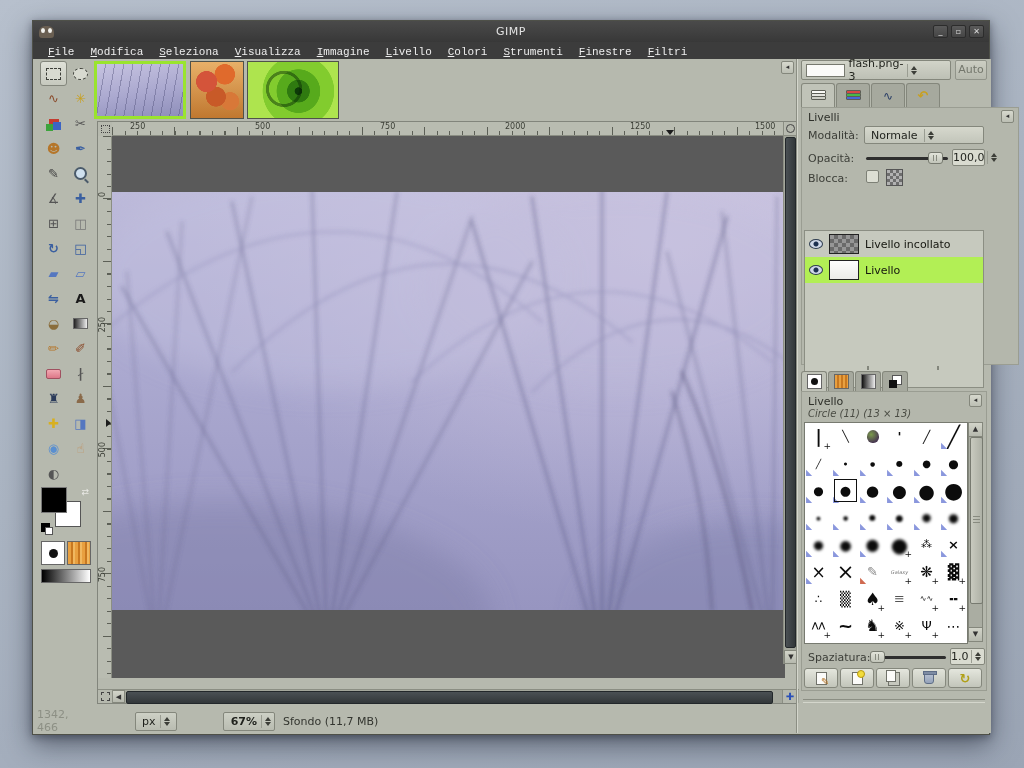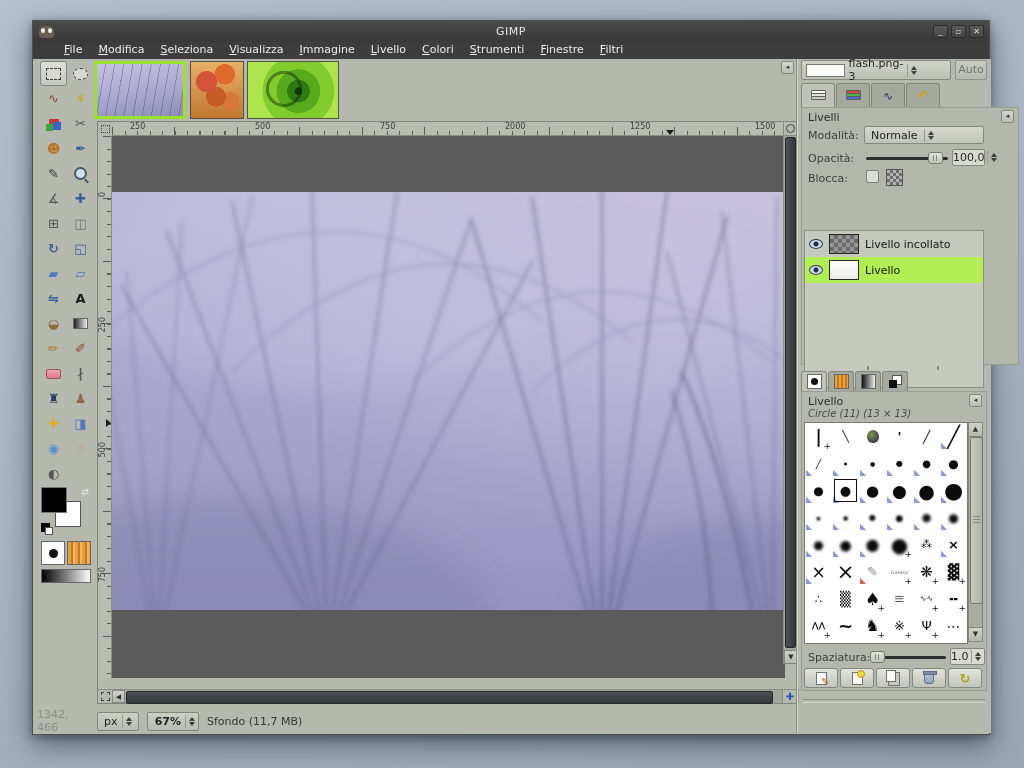--- a/index.html
+++ b/index.html
@@ -15,21 +15,21 @@
     background:linear-gradient(#4a4a4a,#383838);display:flex;align-items:center;}
   #title-text{position:absolute;left:0;right:0;text-align:center;color:#e4e4e4;
     font-weight:normal;font-size:11px;letter-spacing:.5px;}
   .wilber{width:15px;height:12px;margin-left:6px;background:#6a5f52;border-radius:6px 6px 3px 3px;position:relative;z-index:2;}
   .wilber::before,.wilber::after{content:'';position:absolute;top:2px;width:4px;height:5px;border-radius:50%;background:#f2f2ee;}
   .wilber::before{left:2px}.wilber::after{right:2px}
   #win-controls{position:absolute;right:5px;top:4px;display:flex;gap:3px;z-index:2;}
   .wbtn{width:15px;height:13px;background:linear-gradient(#5a5a5a,#454545);border:1px solid #2c2c2c;
     border-radius:2px;color:#ddd;font-size:8px;line-height:11px;text-align:center;box-sizing:border-box;}
   #menubar{position:absolute;left:0;top:21px;width:100%;height:17px;background:#3c3c3c;
-    display:flex;align-items:flex-start;padding-left:24px;box-sizing:border-box;gap:2px;}
+    display:flex;align-items:flex-end;padding-left:8px;box-sizing:border-box;gap:2px;font-family:Liberation Mono, monospace;}
   .mitem{color:#ededed;font-size:11px;padding:1px 7px;}
   .mitem u{text-decoration:underline;text-underline-offset:1px;}
   
   #winbody{position:absolute;left:0;top:38px;width:958px;height:674px;background:#b6b9ae;}
   
   #toolgrid{position:absolute;left:7px;top:2px;width:54px;display:grid;grid-template-columns:27px 27px;grid-auto-rows:25px;}
   .tool{display:flex;align-items:center;justify-content:center;border-radius:3px;}
   .tool.active{background:linear-gradient(#dfe1d8,#c6c9be);border:1px solid #83867c;box-sizing:border-box;}
   .t-rect{width:13px;height:10px;border:1px dashed #3c3e38;background:#d8dad0;}
   .t-ell{width:13px;height:10px;border:1px dashed #3c3e38;border-radius:50%;background:#d8dad0;}
@@ -99,21 +99,21 @@
   .qmask i{display:block;width:7px;height:7px;border:1px dashed #444;}
   #hscroll-left{position:absolute;left:14px;top:0;width:13px;height:13px;text-align:center;font-size:7px;line-height:12px;color:#333;background:linear-gradient(#d2d4c9,#b6b9ae);border:1px solid #84877c;box-sizing:border-box;}
   #hscroll .sthumb{position:absolute;left:28px;top:1px;height:11px;width:645px;background:linear-gradient(#4a5054,#323739);border:1px solid #22272a;border-radius:2px;}
   #navbtn{position:absolute;right:0;bottom:0;width:14px;height:13px;display:flex;align-items:center;justify-content:center;background:#b6b9ae;border-left:1px solid #8b8e83;color:#2a50b8;font-size:10px;}
   #zoomfollow{position:absolute;right:0;top:0;width:14px;height:14px;border-left:1px solid #8b8e83;border-bottom:1px solid #8b8e83;box-sizing:border-box;display:flex;align-items:center;justify-content:center;}
   #zoomfollow i{display:block;width:7px;height:7px;border:1px solid #444;border-radius:50%;}
   
   #statusbar{position:absolute;left:4px;top:650px;width:757px;height:24px;display:flex;align-items:center;gap:8px;}
   #pos-label{width:52px;text-align:left;color:#8d9085;font-size:11px;}
   .sbbox{height:19px;border:1px solid #84877c;border-radius:2px;background:linear-gradient(#cdd0c5,#b9bcb1);
-    display:flex;align-items:center;padding:0 3px 0 6px;box-sizing:border-box;gap:4px;}
+    display:flex;align-items:center;padding:0 3px 0 6px;box-sizing:border-box;gap:4px;margin-left:38px;}
   .spin{display:flex;flex-direction:column;justify-content:center;gap:1px;padding-left:3px;border-left:1px solid #9a9d92;height:13px;}
   .spin i{display:block;width:0;height:0;border-left:3px solid transparent;border-right:3px solid transparent;}
   .spin .up{border-bottom:4px solid #3c3e38;}
   .spin .dn{border-top:4px solid #3c3e38;}
   #status-msg{color:#33352f;}
   
   #dock{position:absolute;left:768px;top:0;width:186px;height:674px;}
   #dock-sep{position:absolute;left:763px;top:0;width:1px;height:674px;background:#8b8e83;box-shadow:1px 0 0 #d4d6cc;}
   #img-combo{position:absolute;left:0;top:1px;width:150px;height:20px;border:1px solid #84877c;border-radius:2px;
     background:linear-gradient(#d2d4c9,#bdc0b5);display:flex;align-items:center;padding:0 2px 0 4px;box-sizing:border-box;gap:4px;}

